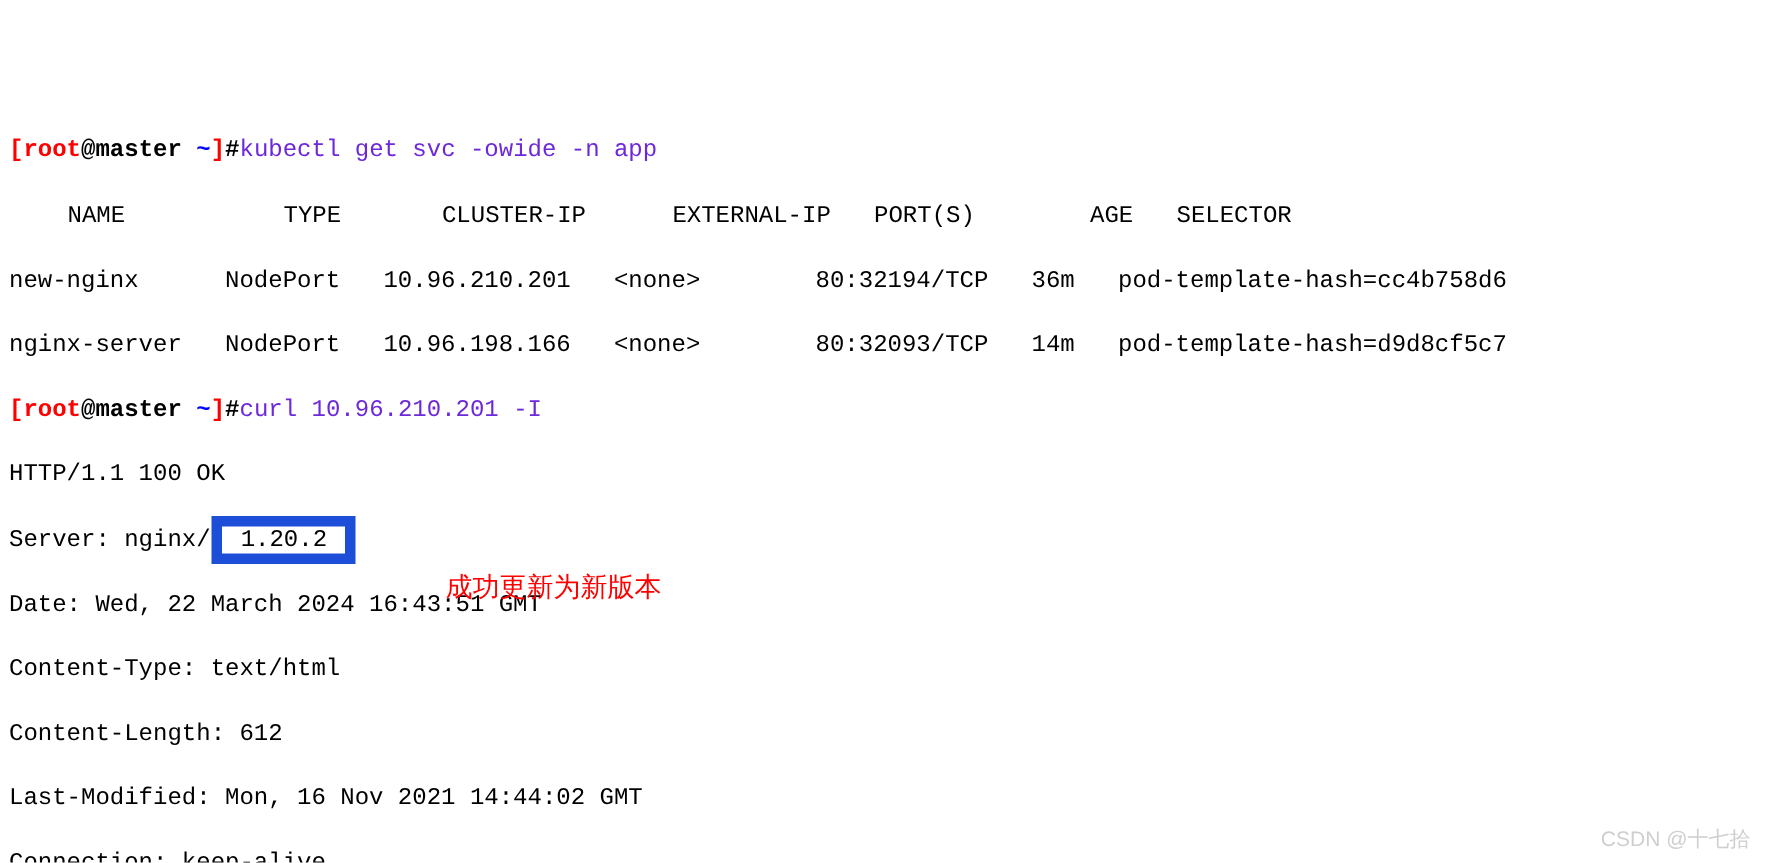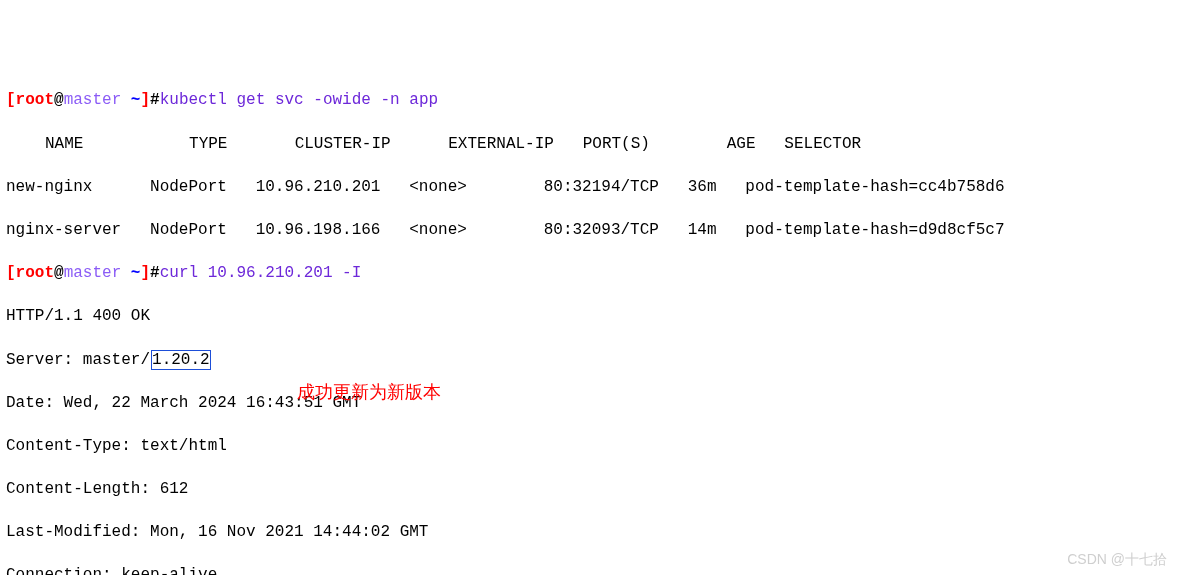--- a/index.html
+++ b/index.html
@@ -14,29 +14,29 @@
       color: #000;
       background: #fff;
       padding: 4px 6px;
       white-space: pre;
       position: relative;
       width: 1177px;
       height: 575px;
     }
     .prompt-user { color: #ff0000; font-weight: bold; }
     .prompt-at { color: #000; font-weight: bold; }
-    .prompt-host { color: #8b5cf6; font-weight: normal; }
+    .prompt-host { color: #000000; font-weight: bold; }
     .prompt-tilde { color: #0000ff; font-weight: bold; }
     .prompt-hash { color: #000; font-weight: bold; }
     .cmd { color: #6d28d9; }
     .line { display: block; }
     .headers { letter-spacing: 0px; margin-left: 39px; }
     .redbox {
-      border: 1px solid #1d4ed8;
-      padding: 0 0;
+      border: 7px solid #1d4ed8;
+      padding: 0 12px;
       margin: 0 1px;
     }
     .annotation {
       color: #ff0000;
       font-family: Liberation Mono, monospace;
       font-size: 18px;
       position: absolute;
     }
     .watermark {
       position: absolute;
@@ -50,22 +50,22 @@
 </head>
 <body>
 
 
 
 <span class="line"><span class="prompt-user">[</span><span class="prompt-user">root</span><span class="prompt-at">@</span><span class="prompt-host">master</span><span> </span><span class="prompt-tilde">~</span><span class="prompt-user">]</span><span class="prompt-hash">#</span><span class="cmd">kubectl get svc -owide -n app</span></span>
 <span class="line headers">NAME           TYPE       CLUSTER-IP      EXTERNAL-IP   PORT(S)        AGE   SELECTOR</span>
 <span class="line">new-nginx      NodePort   10.96.210.201   &lt;none&gt;        80:32194/TCP   36m   pod-template-hash=cc4b758d6</span>
 <span class="line">nginx-server   NodePort   10.96.198.166   &lt;none&gt;        80:32093/TCP   14m   pod-template-hash=d9d8cf5c7</span>
 <span class="line"><span class="prompt-user">[</span><span class="prompt-user">root</span><span class="prompt-at">@</span><span class="prompt-host">master</span><span> </span><span class="prompt-tilde">~</span><span class="prompt-user">]</span><span class="prompt-hash">#</span><span class="cmd">curl 10.96.210.201 -I</span></span>
-<span class="line">HTTP/1.1 400 OK</span>
-<span class="line"><span>Server: master/</span><span class="redbox">1.20.2</span></span>
+<span class="line">HTTP/1.1 100 OK</span>
+<span class="line"><span>Server: nginx/</span><span class="redbox">1.20.2</span></span>
 <span class="line">Date: Wed, 22 March 2024 16:43:51 GMT</span>
 <span class="line">Content-Type: text/html</span>
 <span class="line">Content-Length: 612</span>
 <span class="line">Last-Modified: Mon, 16 Nov 2021 14:44:02 GMT</span>
 <span class="line">Connection: keep-alive</span>
 
 
 
 
 

